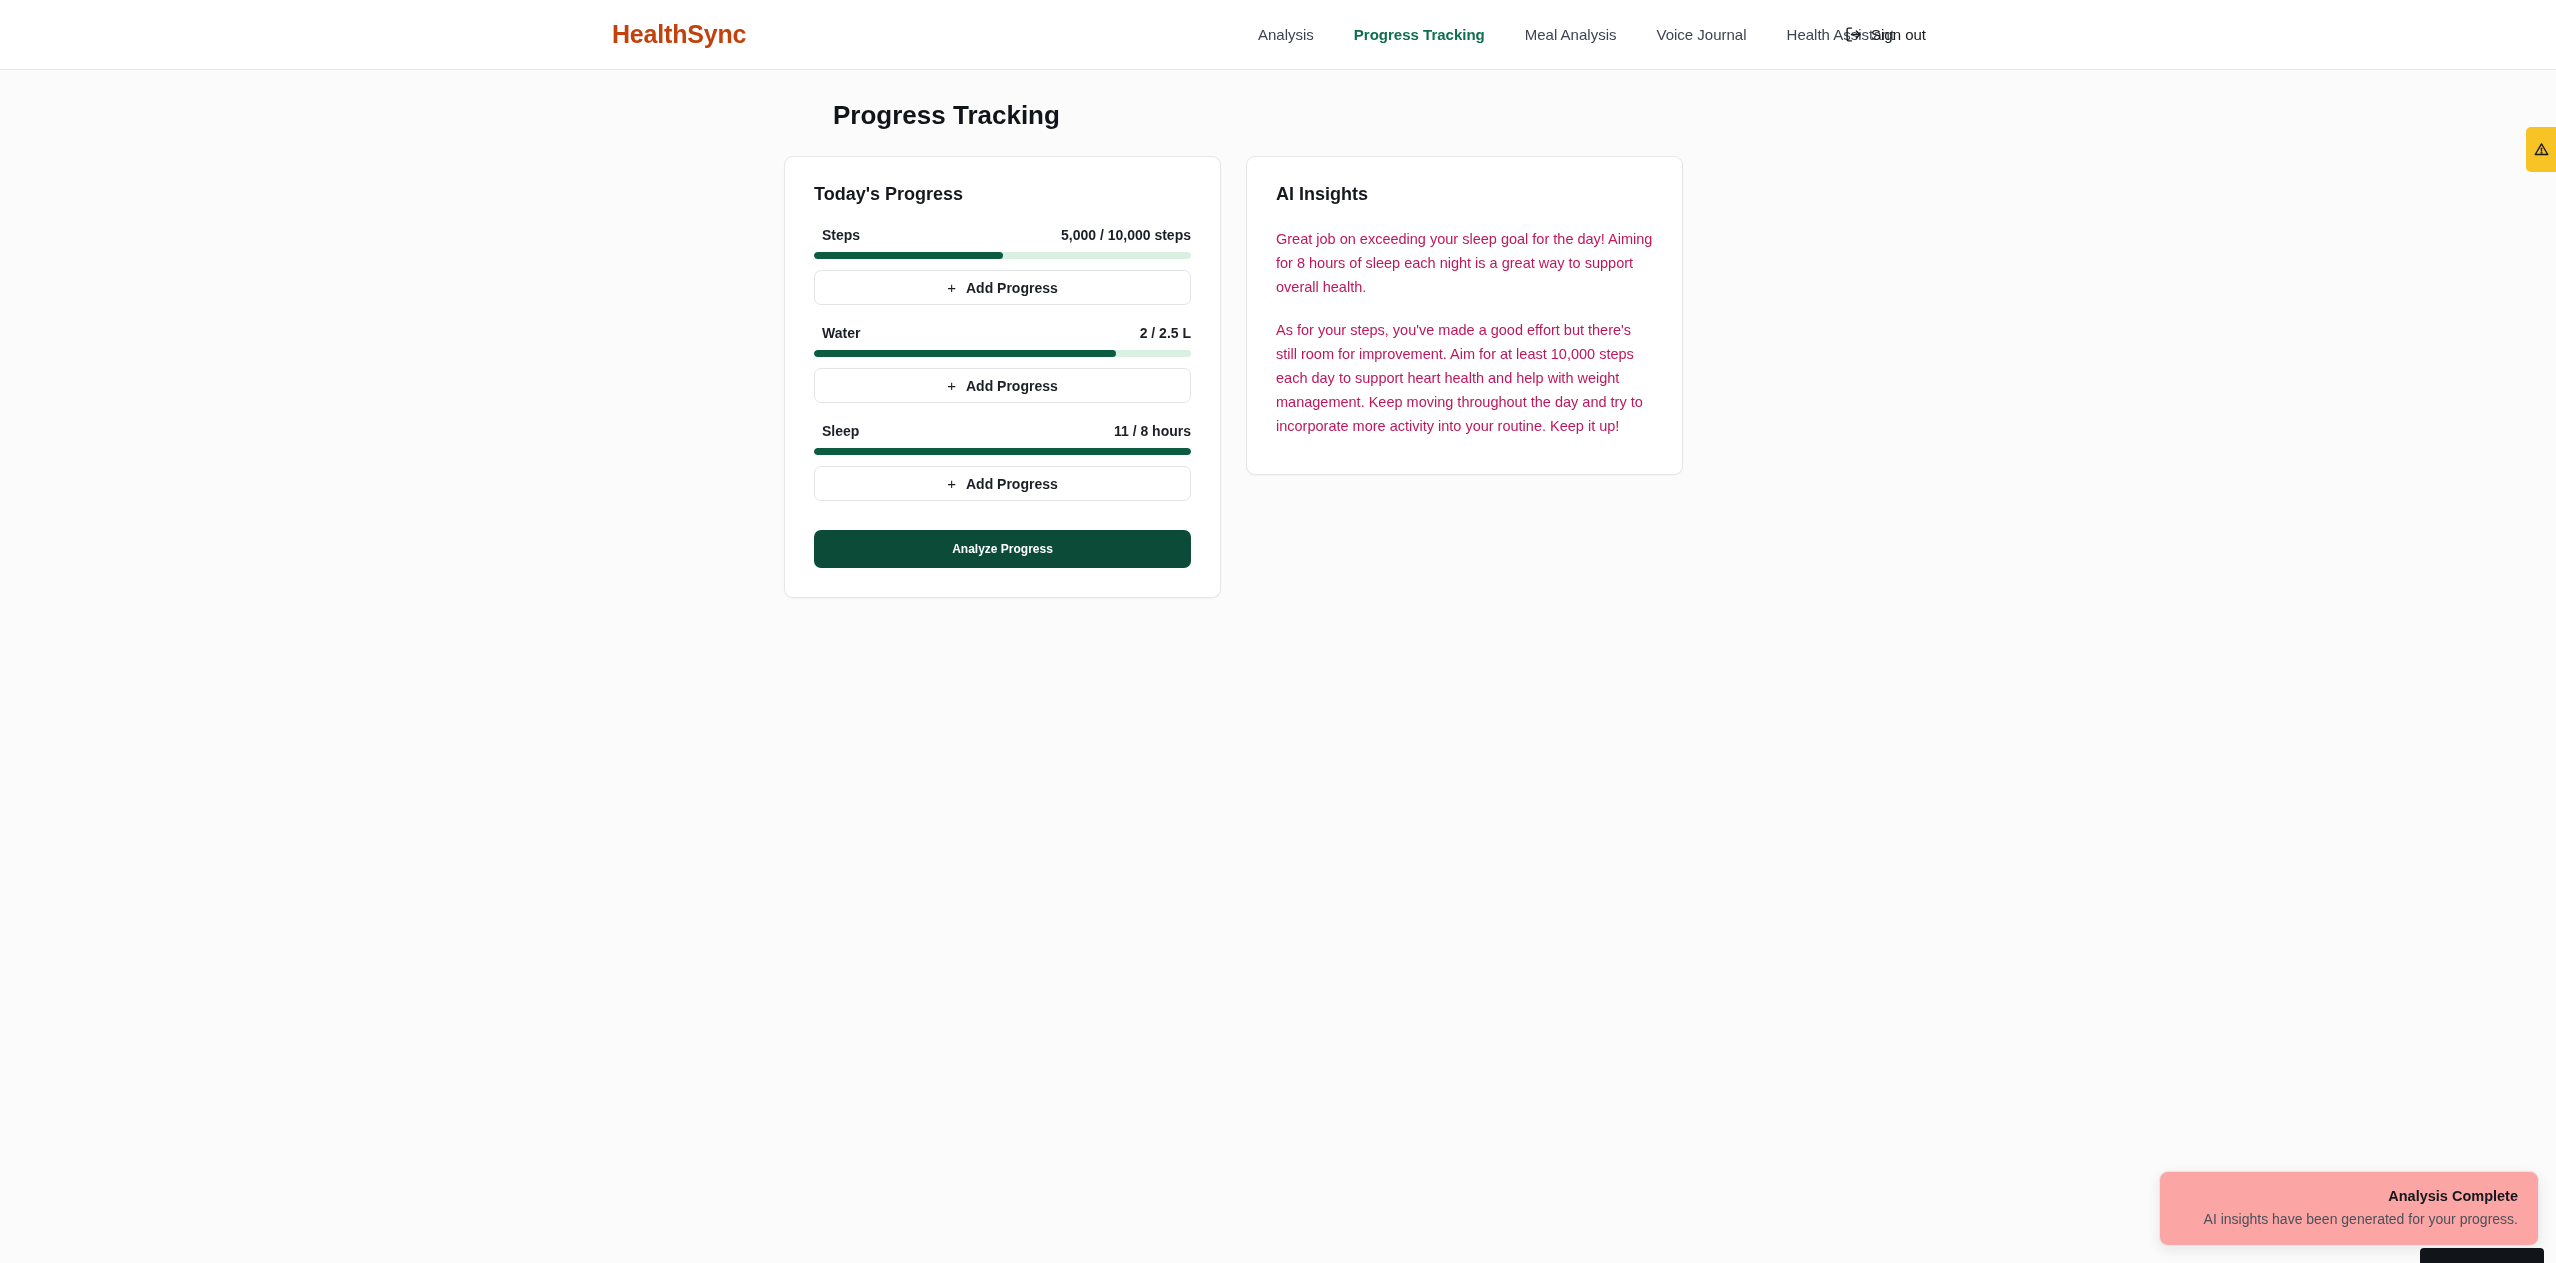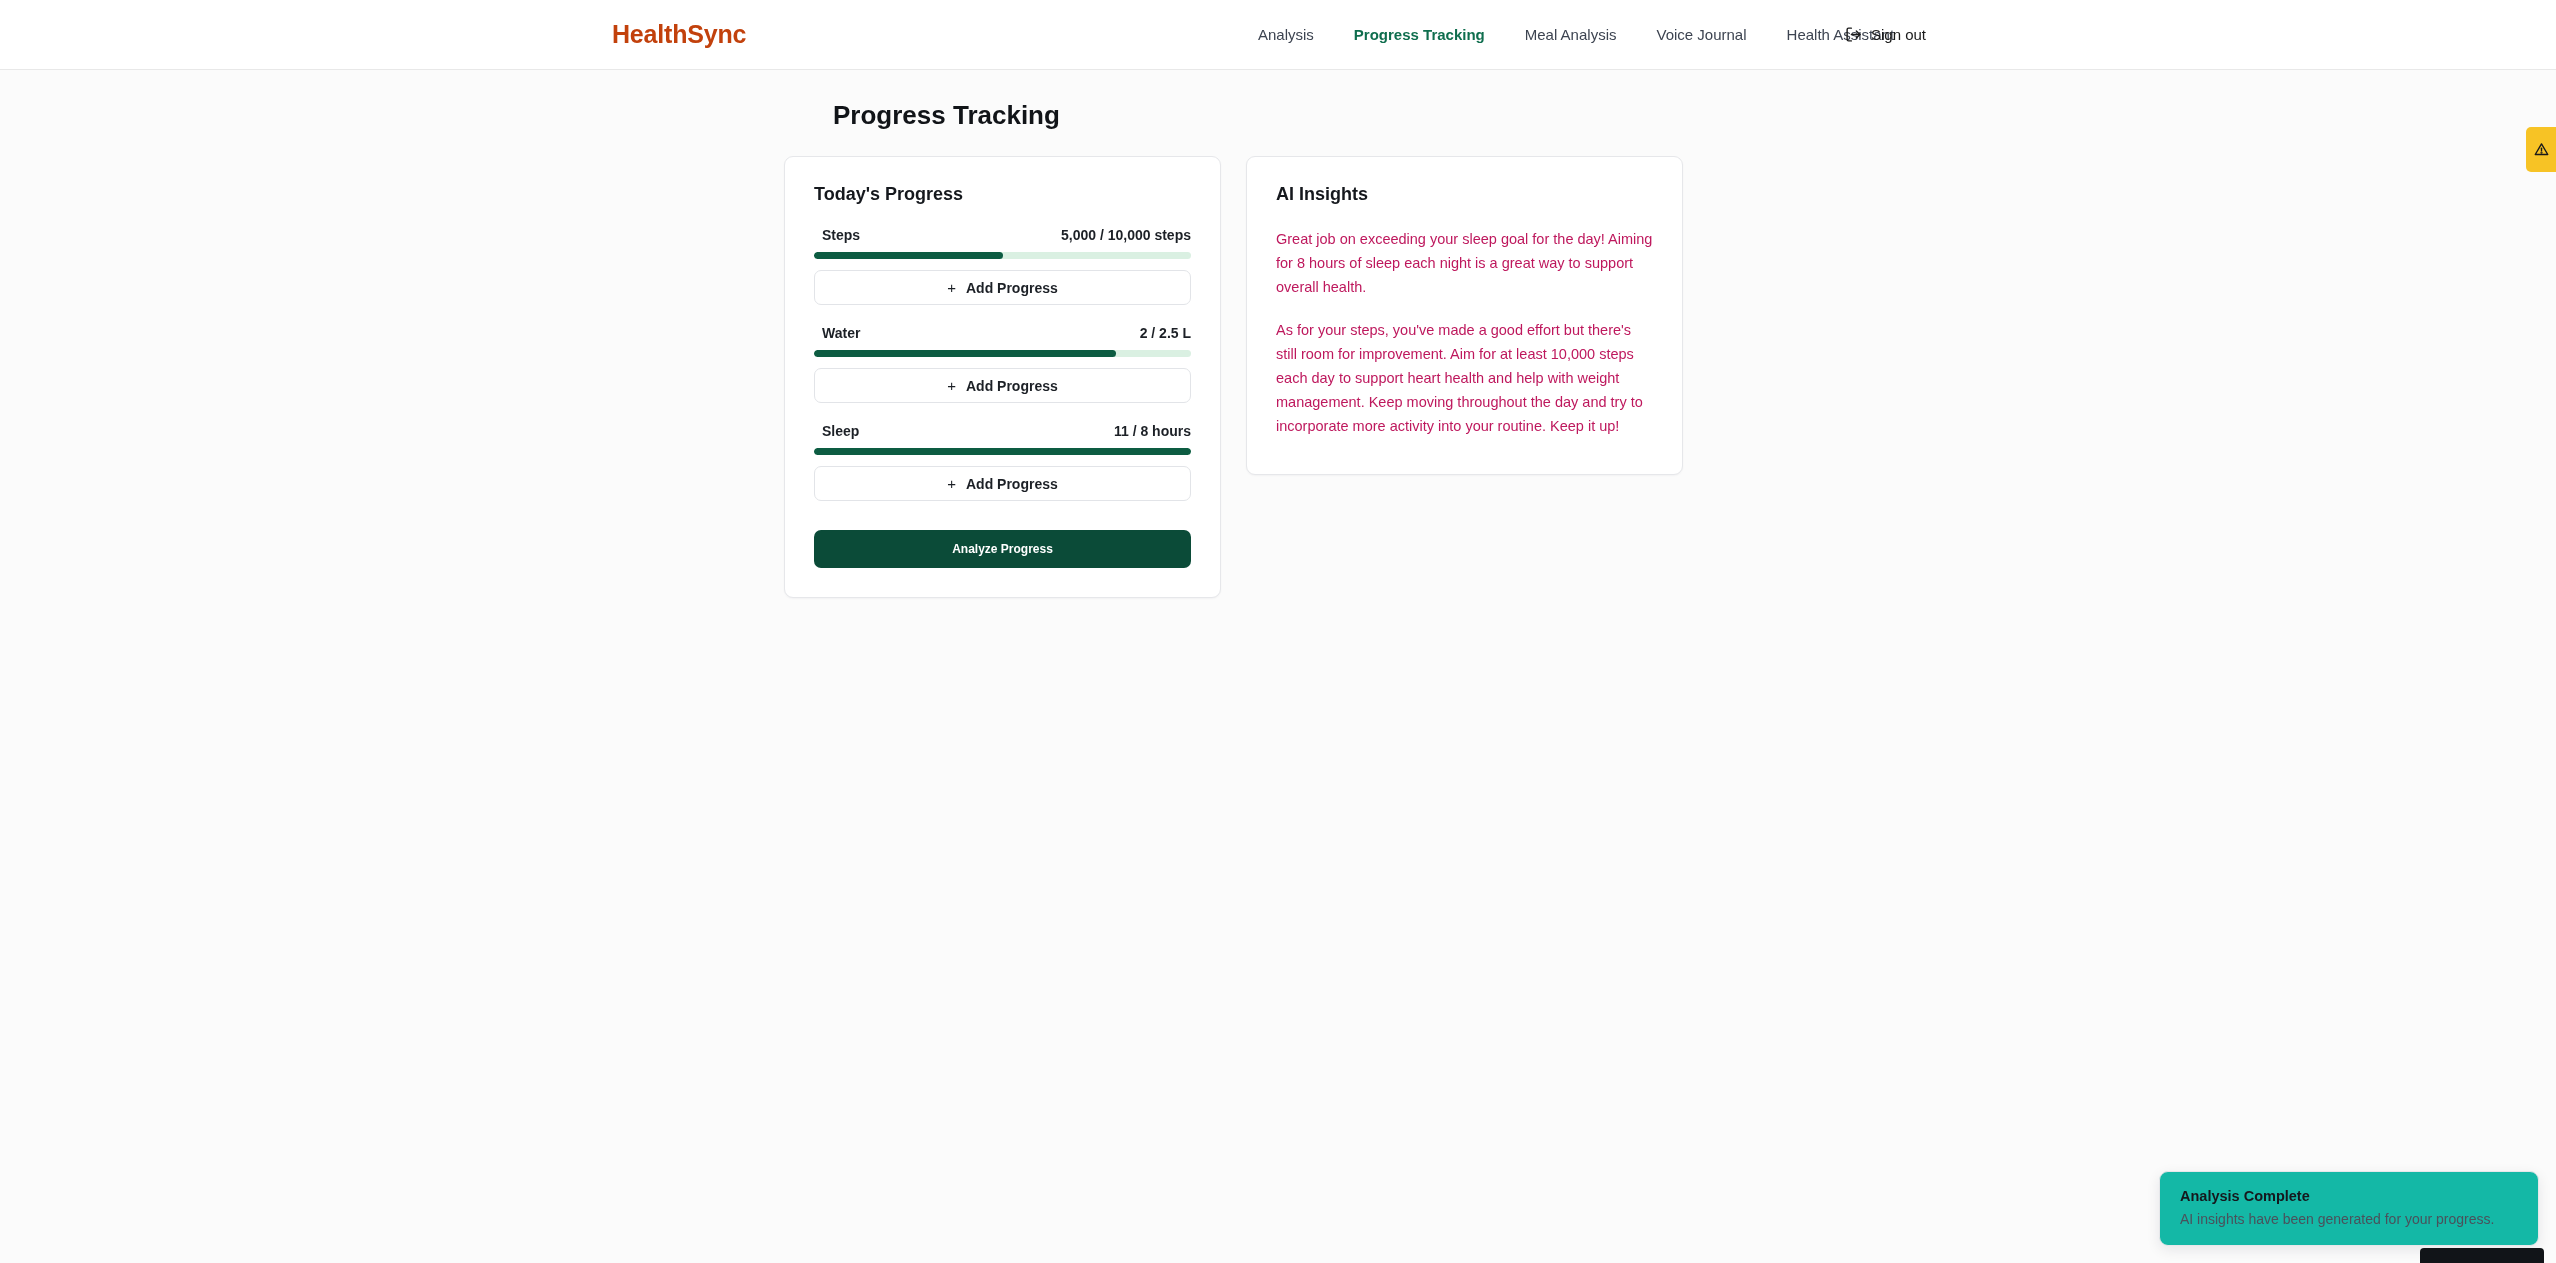--- a/index.html
+++ b/index.html
@@ -165,25 +165,26 @@
     justify-content: center;
   }
   .edge-badge svg { display: block; }
 
   
   .toast {
     position: absolute;
     left: 2159px;
     top: 1171px;
     width: 380px;
-    background: #14b8a6;
+    background: #fca5a5;
     border: 1px solid #e6e7ea;
     border-radius: 9px;
     box-shadow: 0 4px 14px rgba(16,24,40,0.09);
     padding: 16px 20px 18px 20px;
+    text-align: right;
   }
   .toast-title { font-size: 14.5px; font-weight: bold; color: #15181d; margin-bottom: 7px; }
   .toast-msg { font-size: 14px; color: #4a515b; }
 
   .bottom-bar {
     position: absolute;
     left: 2420px;
     top: 1248px;
     width: 124px;
     height: 15px;

